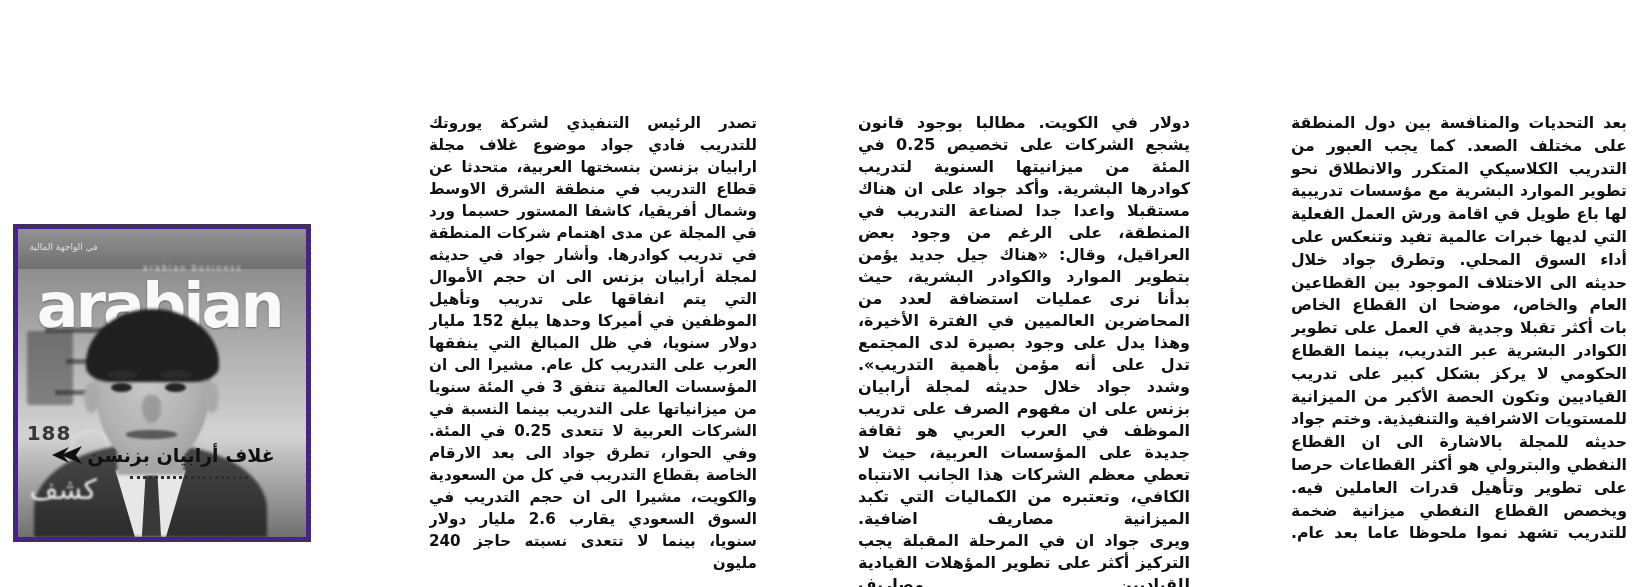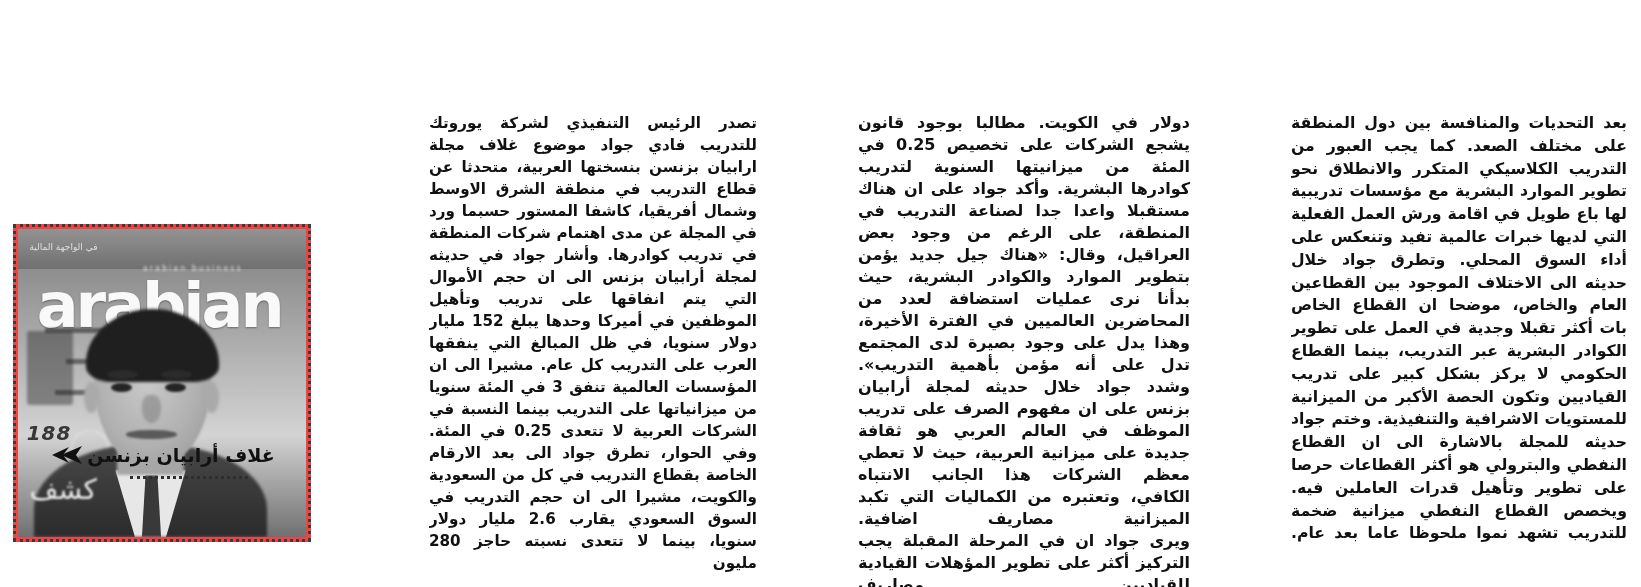--- a/index.html
+++ b/index.html
@@ -84,21 +84,21 @@
     top: 112px;
     right: 1330px;
     width: 298px;
   }
   .cover-frame {
     width: 298px;
     height: 318px;
     box-sizing: border-box;
     border: 3px dotted #3a3a3a;
     padding: 2px;
-    background: #ef4444;
+    background: #4c1d95;
   }
   .cover-inner {
     position: relative;
     width: 100%;
     height: 100%;
     overflow: hidden;
     background: #9a9a9a;
     filter: grayscale(1) contrast(1.04);
   }
   
@@ -178,21 +178,20 @@
   .cov-number {
     position: absolute;
     bottom: 30%;
     left: 3%;
     color: #3a3a3a;
     font-weight: 700;
     font-size: 20px;
     filter: blur(0.7px);
     letter-spacing: 1px;
     direction: ltr;
-    font-style: italic;
   }
   .cov-arabic-big {
     position: absolute;
     bottom: 10%;
     right: 52%;
     left: 4%;
     text-align: left;
     color: #e8e8e8;
     font-size: 28px;
     font-weight: 400;
@@ -344,26 +343,26 @@
 </head>
 <body>
 
 <div id="page">
 
 
   <div class="body-area">
 
     <div class="col" id="col-1" style="font-size: 15.16px; line-height: 22.02px;">
       <p>تصدر الرئيس التنفيذي لشركة يوروتك للتدريب فادي جواد موضوع غلاف مجلة ارابيان بزنسن بنسختها العربية، متحدثا عن قطاع التدريب في منطقة الشرق الاوسط وشمال أفريقيا، كاشفا المستور حسبما ورد في المجلة عن مدى اهتمام شركات المنطقة في تدريب كوادرها. وأشار جواد في حديثه لمجلة أرابيان بزنس الى ان حجم الأموال التي يتم انفاقها على تدريب وتأهيل الموظفين في أميركا وحدها يبلغ 152 مليار دولار سنويا، في ظل المبالغ التي ينفقها العرب على التدريب كل عام. مشيرا الى ان المؤسسات العالمية تنفق 3 في المئة سنويا من ميزانياتها على التدريب بينما النسبة في الشركات العربية لا تتعدى 0.25 في المئة.</p>
-      <p>وفي الحوار، تطرق جواد الى بعد الارقام الخاصة بقطاع التدريب في كل من السعودية والكويت، مشيرا الى ان حجم التدريب في السوق السعودي يقارب 2.6 مليار دولار سنويا، بينما لا تتعدى نسبته حاجز 280 مليون</p>
+      <p>وفي الحوار، تطرق جواد الى بعد الارقام الخاصة بقطاع التدريب في كل من السعودية والكويت، مشيرا الى ان حجم التدريب في السوق السعودي يقارب 2.6 مليار دولار سنويا، بينما لا تتعدى نسبته حاجز 240 مليون</p>
     </div>
 
     <div class="col" id="col-2" style="font-size: 16px; line-height: 22.02px;">
       <p>دولار في الكويت. مطالبا بوجود قانون يشجع الشركات على تخصيص 0.25 في المئة من ميزانيتها السنوية لتدريب كوادرها البشرية. وأكد جواد على ان هناك مستقبلا واعدا جدا لصناعة التدريب في المنطقة، على الرغم من وجود بعض العراقيل، وقال: «هناك جيل جديد يؤمن بتطوير الموارد والكوادر البشرية، حيث بدأنا نرى عمليات استضافة لعدد من المحاضرين العالميين في الفترة الأخيرة، وهذا يدل على وجود بصيرة لدى المجتمع تدل على أنه مؤمن بأهمية التدريب».</p>
-      <p>وشدد جواد خلال حديثه لمجلة أرابيان بزنس على ان مفهوم الصرف على تدريب الموظف في العالم العربي هو ثقافة جديدة على ميزانية العربية، حيث لا تعطي معظم الشركات هذا الجانب الانتباه الكافي، وتعتبره من الكماليات التي تكبد الميزانية مصاريف اضافية.</p>
+      <p>وشدد جواد خلال حديثه لمجلة أرابيان بزنس على ان مفهوم الصرف على تدريب الموظف في العرب العربي هو ثقافة جديدة على المؤسسات العربية، حيث لا تعطي معظم الشركات هذا الجانب الانتباه الكافي، وتعتبره من الكماليات التي تكبد الميزانية مصاريف اضافية.</p>
       <p>ويرى جواد ان في المرحلة المقبلة يجب التركيز أكثر على تطوير المؤهلات القيادية للقياديين مصاريف</p>
     </div>
 
     <div class="col" id="col-3" style="font-size: 15.7px; line-height: 22.8px;">
       <p>بعد التحديات والمنافسة بين دول المنطقة على مختلف الصعد. كما يجب العبور من التدريب الكلاسيكي المتكرر والانطلاق نحو تطوير الموارد البشرية مع مؤسسات تدريبية لها باع طويل في اقامة ورش العمل الفعلية التي لديها خبرات عالمية تفيد وتنعكس على أداء السوق المحلي. وتطرق جواد خلال حديثه الى الاختلاف الموجود بين القطاعين العام والخاص، موضحا ان القطاع الخاص بات أكثر تقبلا وجدية في العمل على تطوير الكوادر البشرية عبر التدريب، بينما القطاع الحكومي لا يركز بشكل كبير على تدريب القياديين وتكون الحصة الأكبر من الميزانية للمستويات الاشرافية والتنفيذية. وختم جواد حديثه للمجلة بالاشارة الى ان القطاع النفطي والبترولي هو أكثر القطاعات حرصا على تطوير وتأهيل قدرات العاملين فيه. ويخصص القطاع النفطي ميزانية ضخمة للتدريب تشهد نموا ملحوظا عاما بعد عام.</p>
     </div>
 
     <div class="figure">
       <div class="cover-frame">
         <div class="cover-inner">

